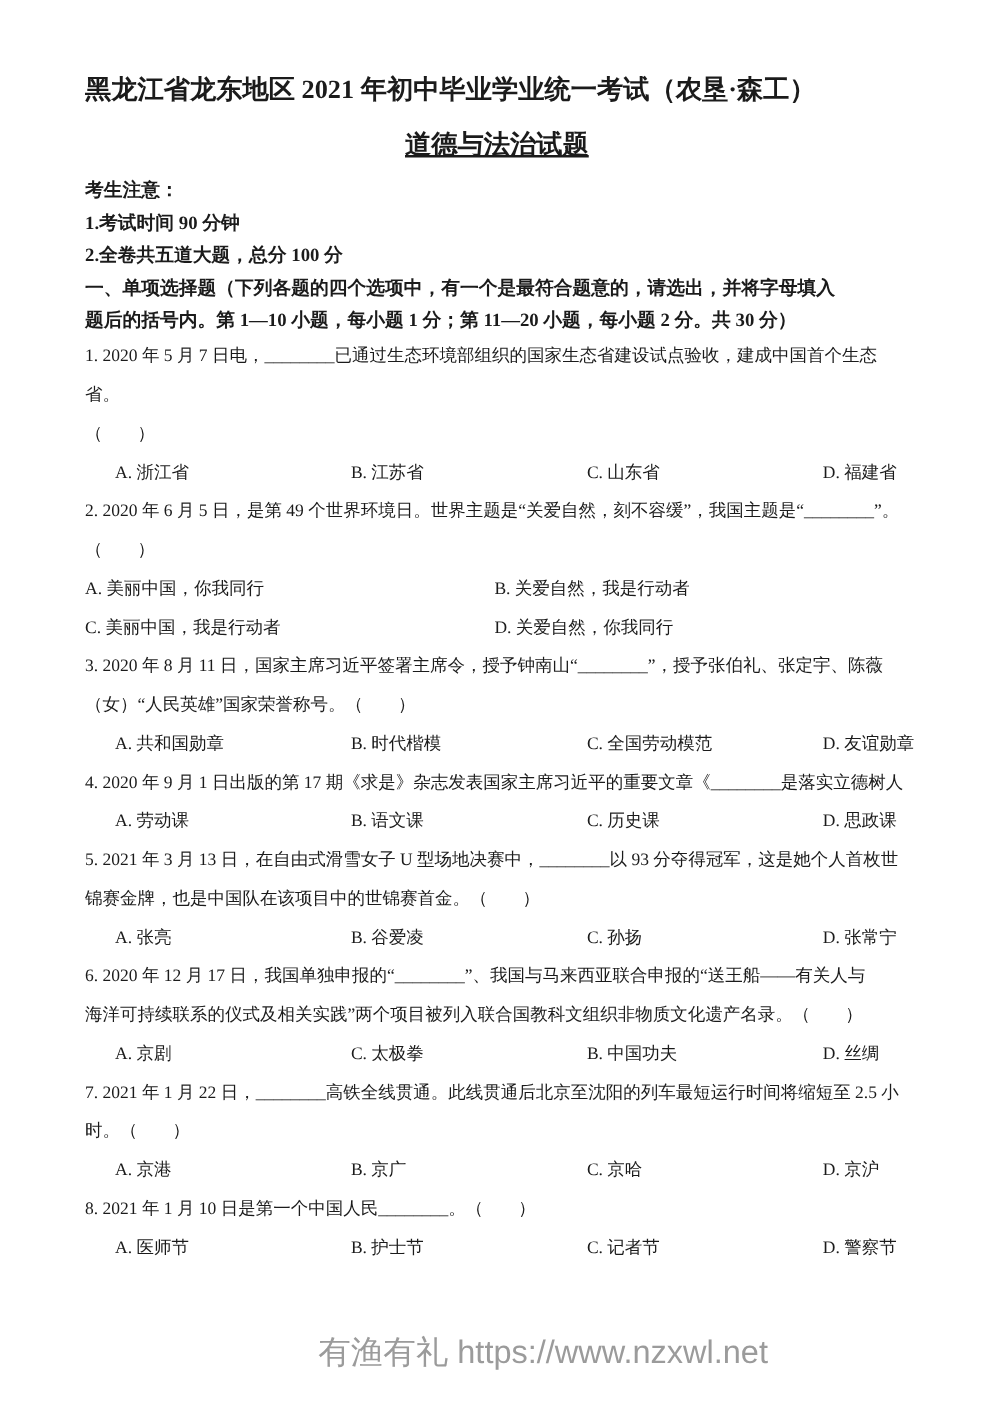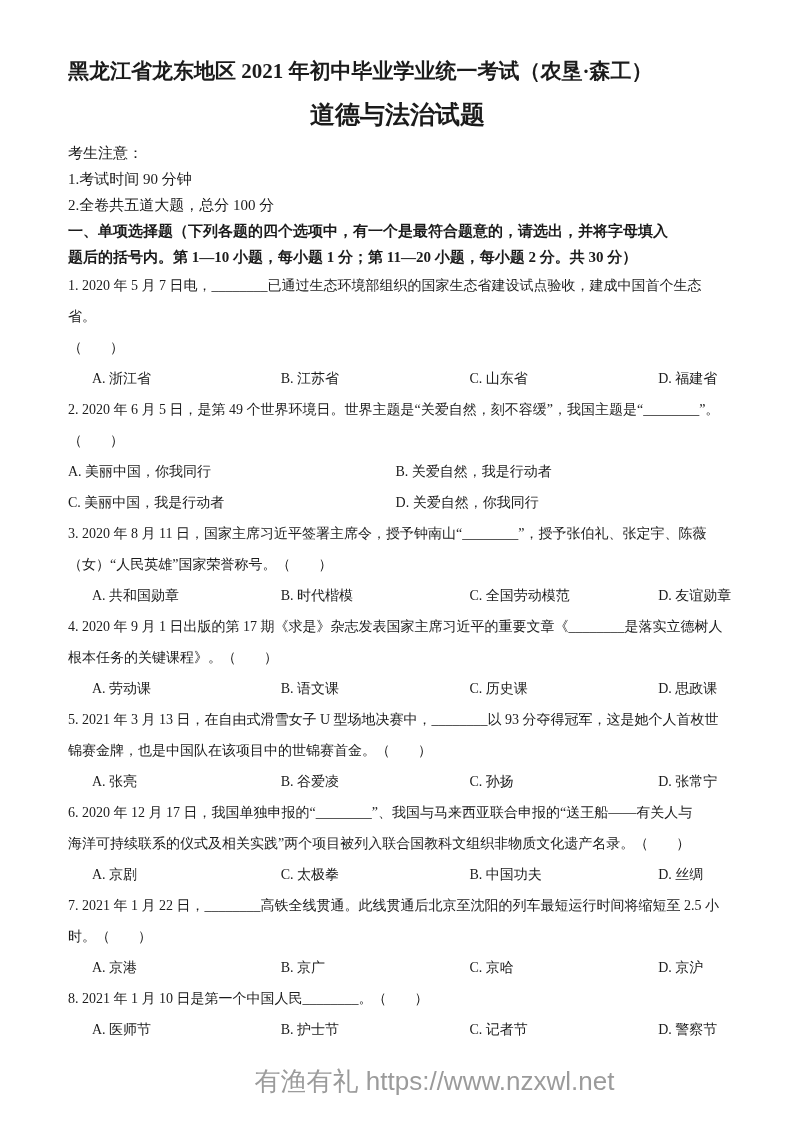--- a/index.html
+++ b/index.html
@@ -15,29 +15,30 @@
     overflow: hidden;
   }
   .title1 {
     font-size: 21px;
     font-weight: bold;
     text-align: left;
     line-height: 30px;
     margin: 0 0 14px 0;
   }
   .title2 {
-    font-size: 25px;
+    font-size: 21px;
     font-weight: bold;
     text-align: center;
     line-height: 30px;
     margin: 0 0 10px 0;
+    text-decoration: underline;
   }
   .notice {
     font-size: 15px;
-    font-weight: normal;
+    font-weight: bold;
     line-height: 26px;
   }
   .section-header {
     font-size: 15px;
     font-weight: bold;
     line-height: 26px;
   }
   .question { margin: 0; }
   .q-line {
     font-size: 14px;
@@ -107,21 +108,20 @@
         <div class="q-line">（女）“人民英雄”国家荣誉称号。（　　）</div>
         <div class="opt-row cols-4">
           <div class="opt">A. 共和国勋章</div>
           <div class="opt">B. 时代楷模</div>
           <div class="opt">C. 全国劳动模范</div>
           <div class="opt">D. 友谊勋章</div>
         </div>
       </div>
       <div class="question">
         <div class="q-line">4. 2020 年 9 月 1 日出版的第 17 期《求是》杂志发表国家主席习近平的重要文章《________是落实立德树人</div>
-        <div class="q-line">根本任务的关键课程》。（　　）</div>
         <div class="opt-row cols-4">
           <div class="opt">A. 劳动课</div>
           <div class="opt">B. 语文课</div>
           <div class="opt">C. 历史课</div>
           <div class="opt">D. 思政课</div>
         </div>
       </div>
       <div class="question">
         <div class="q-line">5. 2021 年 3 月 13 日，在自由式滑雪女子 U 型场地决赛中，________以 93 分夺得冠军，这是她个人首枚世</div>
         <div class="q-line">锦赛金牌，也是中国队在该项目中的世锦赛首金。（　　）</div>

